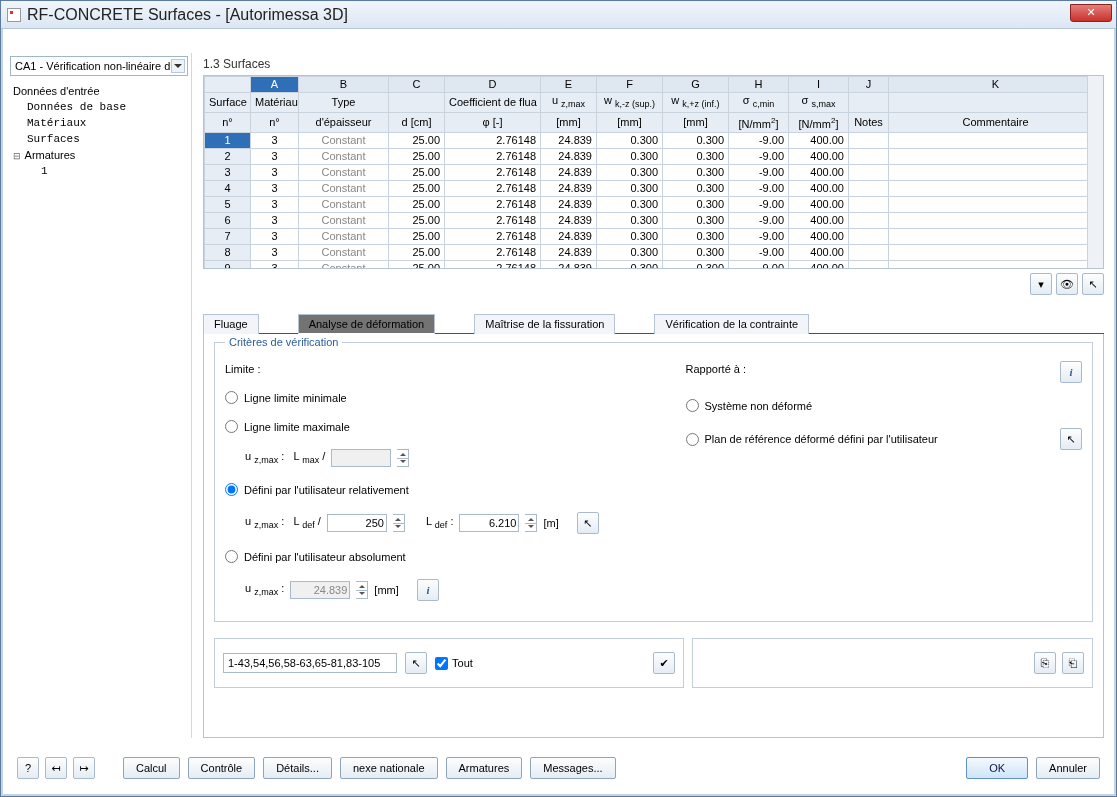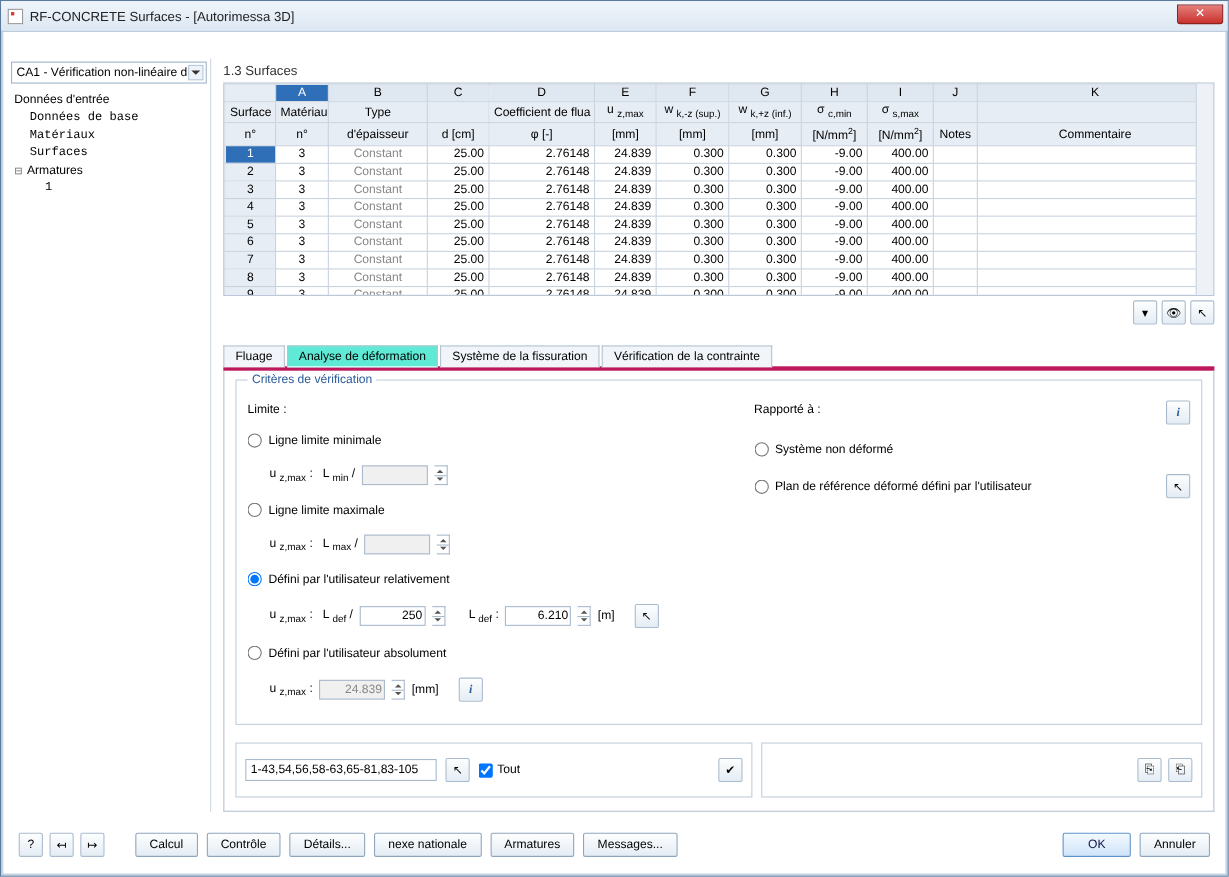--- a/index.html
+++ b/index.html
@@ -3,21 +3,21 @@
 <meta charset="utf-8">
 <style>
 * { box-sizing: border-box; margin: 0; padding: 0; }
 body { font-family: "Segoe UI", Tahoma, sans-serif; font-size: 11px; background: #d4dce6; width: 1117px; height: 797px; overflow: hidden; }
 
 
 .window { width: 1117px; height: 797px; background: #fff; border: 1px solid #5a7a9e; box-shadow: 0 0 0 2px #c3d4e4 inset; position: relative; }
 .titlebar { height: 28px; background: linear-gradient(#f0f5fb,#dce7f3); display: flex; align-items: center; padding: 0 6px; border-bottom: 1px solid #b7c8db; position: relative; }
 .titlebar .icon-app { width: 14px; height: 14px; background: #fff; border: 1px solid #999; margin-right: 6px; position:relative; }
 .titlebar .icon-app::after{content:"";position:absolute;left:2px;top:2px;width:3px;height:3px;background:#d33;}
-.titlebar .title { font-size: 12px; color: #222; }
+.titlebar .title { font-size: 16px; color: #222; }
 .close-btn { position: absolute; right: 4px; top: 3px; width: 42px; height: 18px; background: linear-gradient(#e57e7a,#c9312c); border: 1px solid #8a2320; border-radius: 0 0 3px 3px; color: #fff; text-align: center; line-height: 14px; font-size: 11px; cursor: pointer; }
 
 .menubar { height: 22px; background: #f4f7fb; border-bottom: 1px solid #cfd9e5; display: flex; align-items: center; padding: 0 8px; gap: 16px; }
 .menubar span { cursor: pointer; }
 
 .client { position: absolute; top: 52px; left: 6px; right: 6px; bottom: 6px; background: #fff; }
 
 
 .leftpanel { position: absolute; left: 0; top: 0; width: 185px; bottom: 52px; border-right: 1px solid #d0d8e2; }
 .combo { margin: 3px; height: 20px; border: 1px solid #9fb5cc; background: #fff; display: flex; align-items: center; padding: 0 4px; font-size: 11px; position: relative; }
@@ -43,23 +43,23 @@
 th.letter.sel { background: #2f6fb8; color: #fff; }
 td.rowhead { background: #e7edf4; width: 40px; }
 td.rowhead.sel { background: #2f6fb8; color: #fff; }
 td.const { color: #888; }
 .scrollv { position:absolute; right:0; top:0; width:16px; bottom:0; background:#eef2f7; border-left:1px solid #c9d3de; }
 .table-buttons { display:flex; justify-content:flex-end; gap:4px; margin:4px 6px; }
 .iconbtn { width:22px; height:22px; border:1px solid #a9bacd; background:linear-gradient(#fdfefe,#e4ecf4); border-radius:2px; cursor:pointer; display:flex; align-items:center; justify-content:center; font-size:11px; }
 
 
 .tabs-wrap { margin: 14px 6px 0 6px; flex:1; display:flex; flex-direction:column; }
-.tabs { display:flex; border-bottom:4px solid #be185d; }
+.tabs { display:flex; border-bottom:1px solid #be185d;gap:37px; }
 .tab { padding: 3px 10px; border:1px solid #b5c3d3; border-bottom:none; background:#f1f5f9; margin-right:2px; cursor:pointer; position:relative; top:1px; }
-.tab.active { background:#5eead4; border-bottom:1px solid #fff; }
+.tab.active { background:#737373; border-bottom:1px solid #fff; }
 .tabbody { border:1px solid #b5c3d3; border-top:none; padding:8px 10px; flex:1; overflow:auto; }
 
 .groupbox { border:1px solid #c2cedb; padding:6px 10px 10px; margin-bottom:8px; position:relative; }
 .groupbox > .legend { position:relative; top:-13px; background:#fff; padding:0 4px; color:#2b5c9a; font-size:11px; }
 .cols { display:flex; gap:64px; }
 .col { flex:1; }
 .lbl { margin: 2px 0 6px; }
 .radio-row { display:flex; align-items:center; margin:16px 0; gap:6px; }
 .radio-row input[type=radio]{ margin:0; }
 .indent { margin-left:20px; display:flex; align-items:center; gap:6px; margin-bottom:10px; font-size:11px; }
@@ -311,43 +311,35 @@
       <div class="table-buttons">
         <div class="iconbtn">▾</div>
         <div class="iconbtn">👁</div>
         <div class="iconbtn">↖</div>
       </div>
 
       <div class="tabs-wrap">
         <div class="tabs">
           <div class="tab">Fluage</div>
           <div class="tab active">Analyse de déformation</div>
-          <div class="tab">Système de la fissuration</div>
+          <div class="tab">Maîtrise de la fissuration</div>
           <div class="tab">Vérification de la contrainte</div>
         </div>
         <div class="tabbody">
 
           <div class="groupbox">
             <span class="legend">Critères de vérification</span>
             <div class="cols">
 
               <div class="col">
                 <div class="lbl">Limite :</div>
 
                 <div class="radio-row">
                     <input type="radio" name="lim" style="">
                     <span>Ligne limite minimale</span>
-                  </div>
-                <div class="indent">
-                    <span>u <sub>z,max</sub> :&nbsp;&nbsp; L <sub>min</sub> /</span>
-                    <span class="numbox disabled"></span>
-                    <span class="spinner">
-                      <div></div>
-                      <div></div>
-                    </span>
                   </div>
 
                 <div class="radio-row">
                     <input type="radio" name="lim" style="">
                     <span>Ligne limite maximale</span>
                   </div>
                 <div class="indent">
                     <span>u <sub>z,max</sub> :&nbsp;&nbsp; L <sub>max</sub> /</span>
                     <span class="numbox disabled"></span>
                     <span class="spinner">

